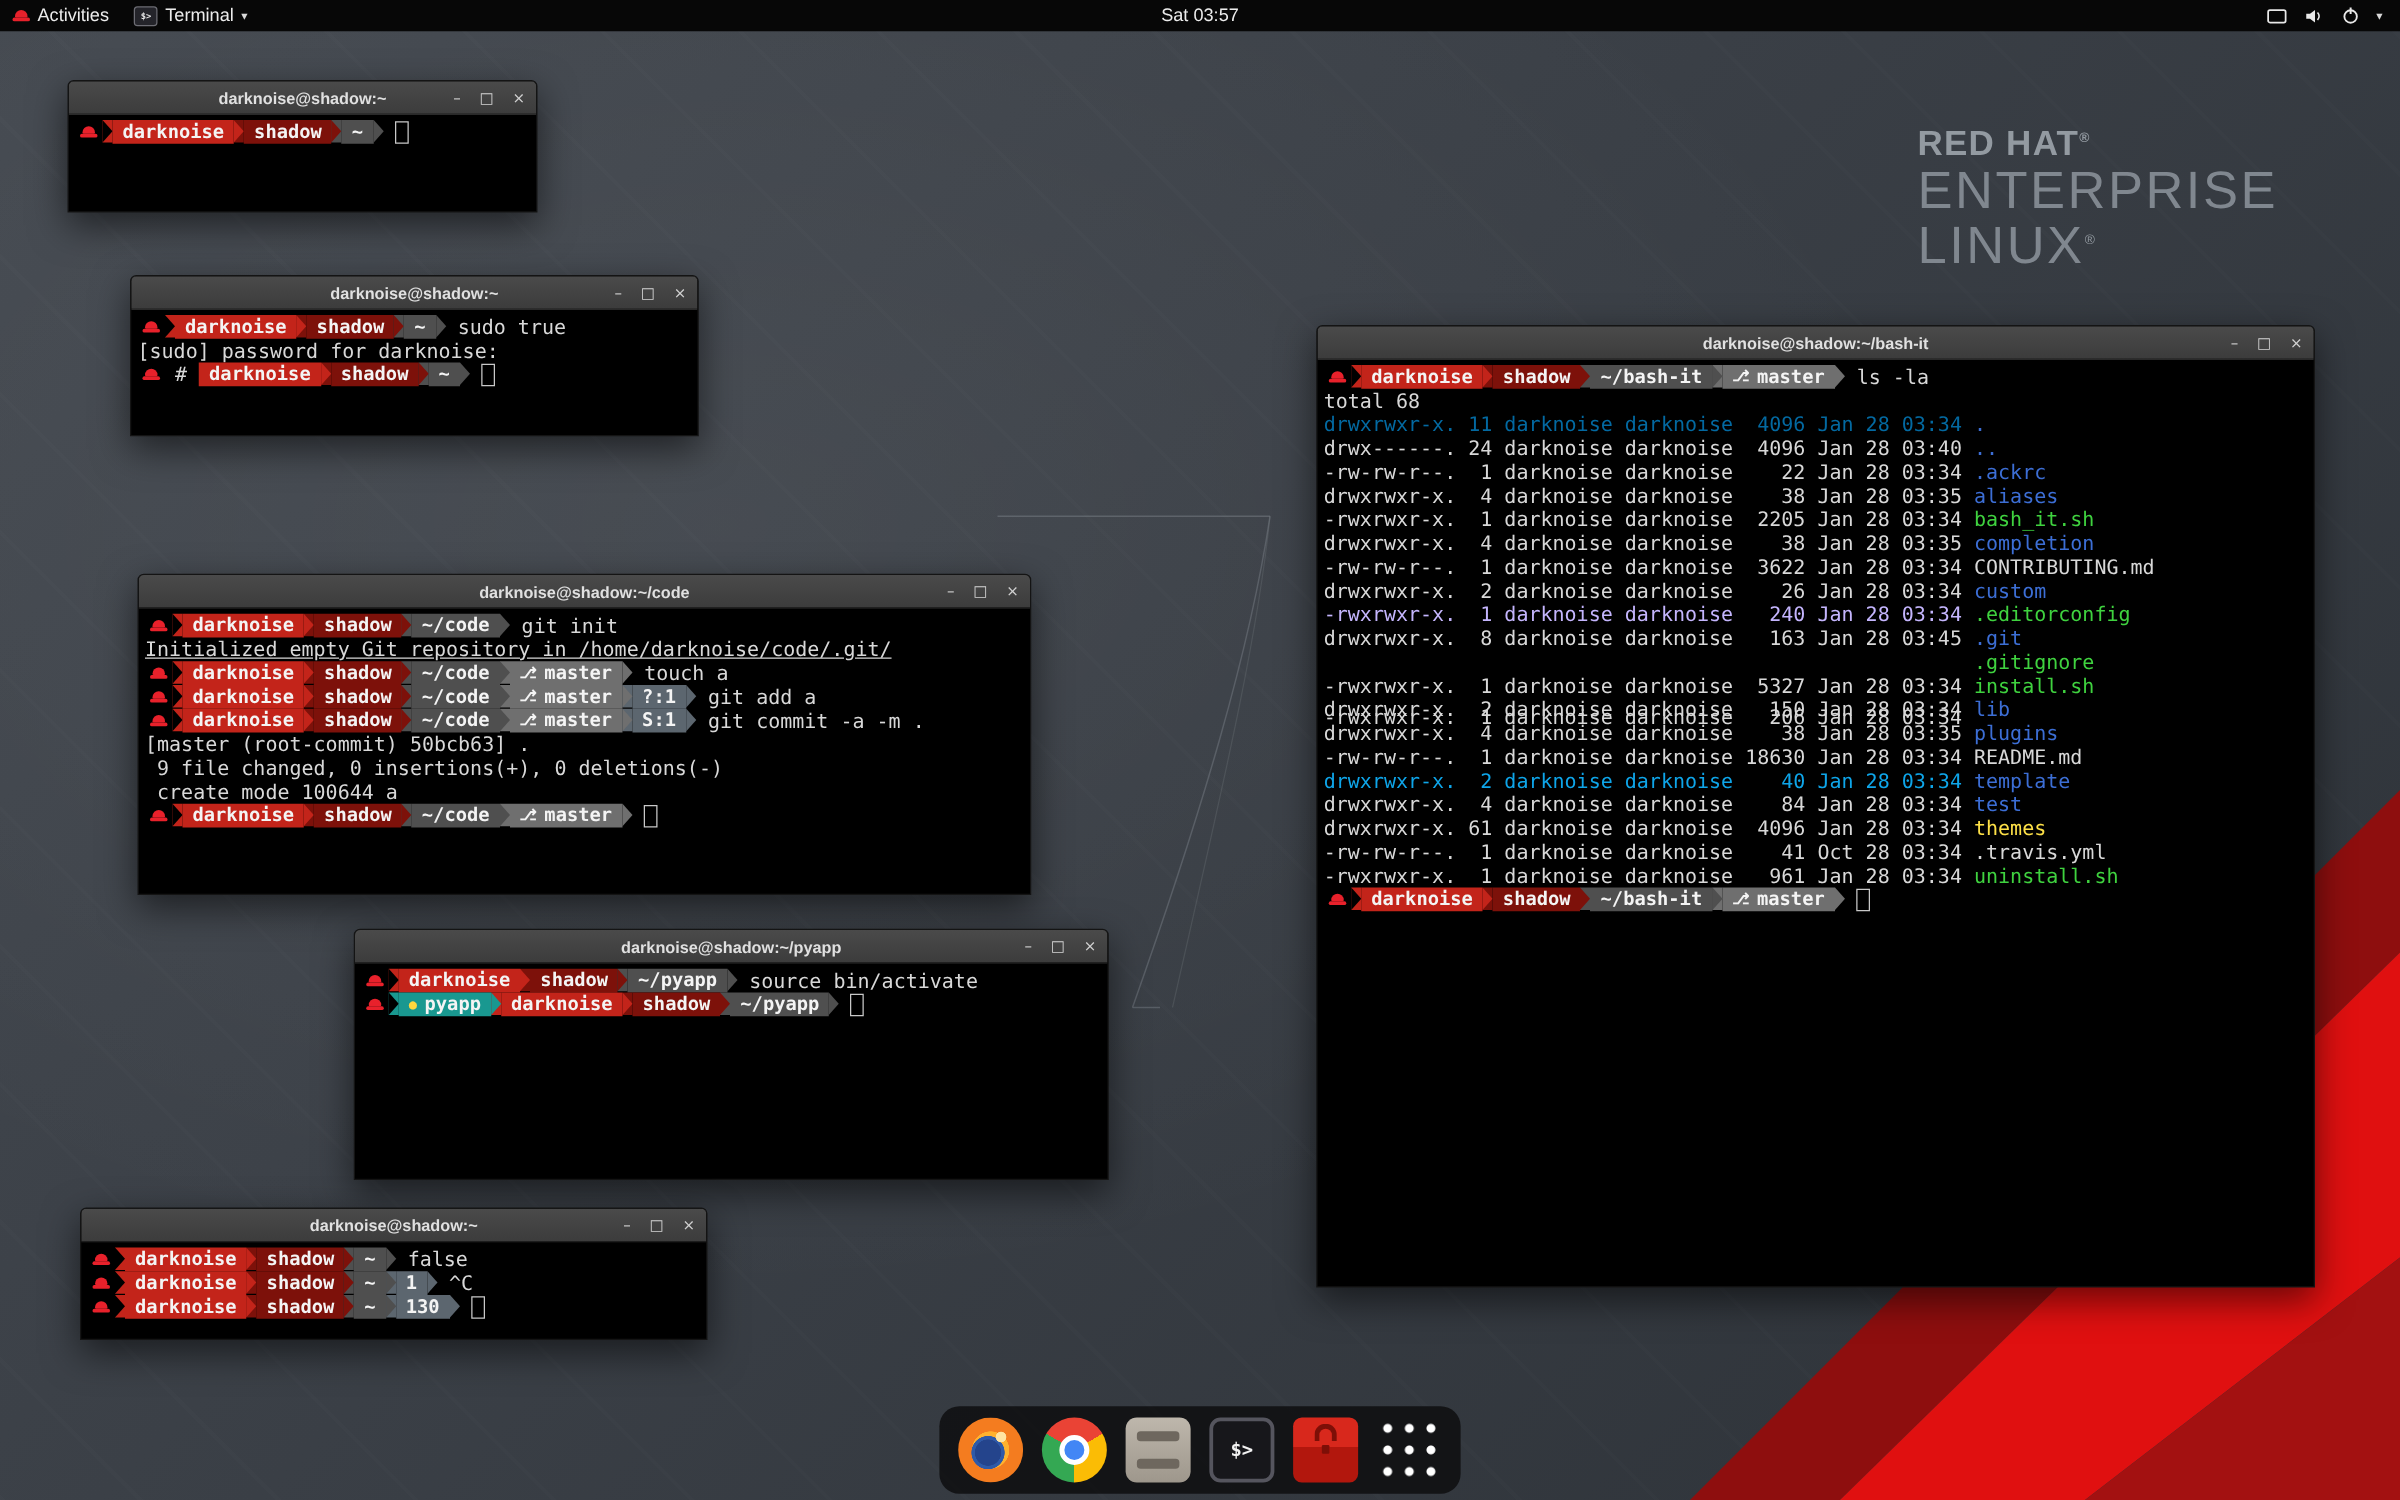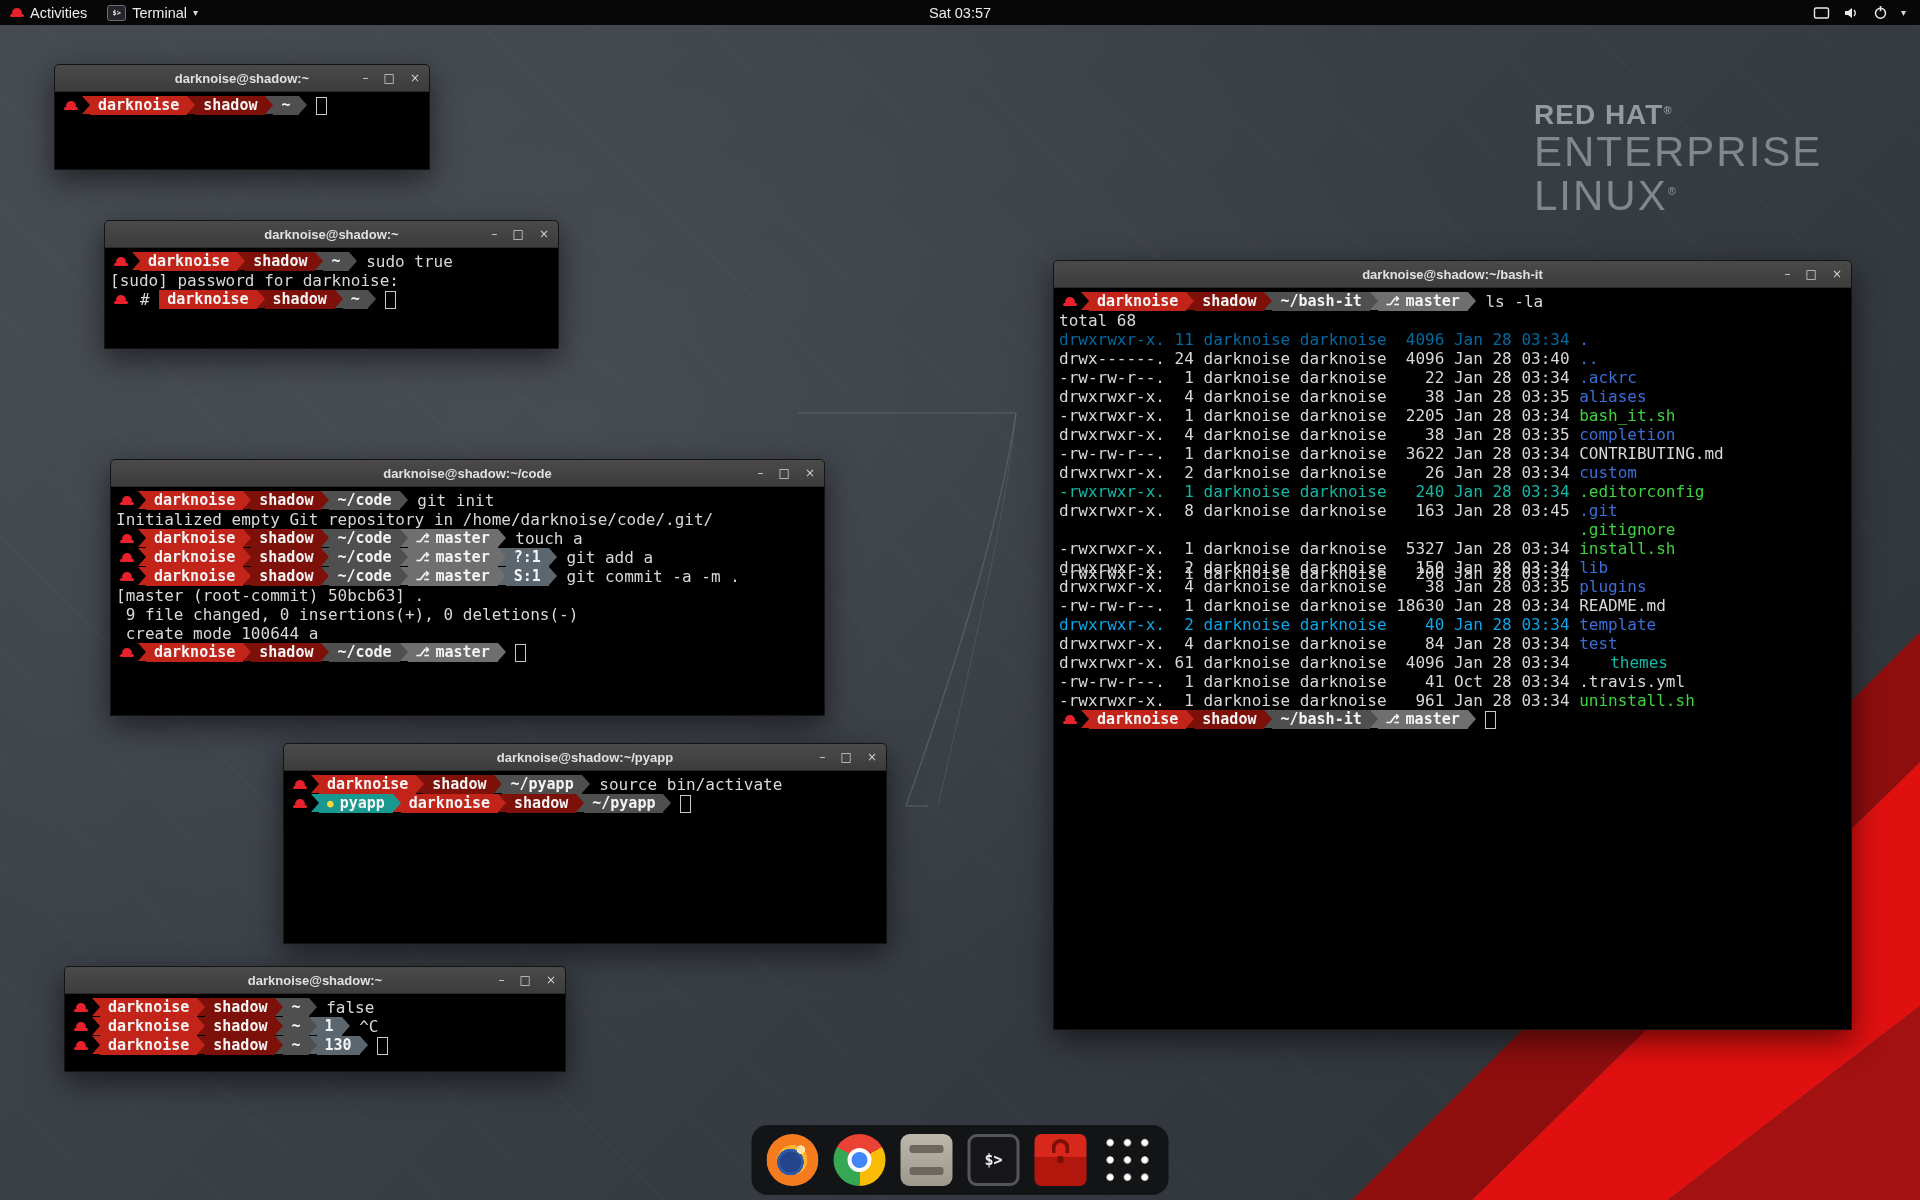--- a/index.html
+++ b/index.html
@@ -162,21 +162,21 @@
         <div class="titlebar" data-name="window-titlebar">
           <span class="tb-title" data-name="window-title">darknoise@shadow:~/code</span>
           <span class="tb-btns" data-name="window-controls">
             <span class="tb-btn" data-name="minimize-button">–</span>
             <span class="tb-btn" data-name="maximize-button">□</span>
             <span class="tb-btn" data-name="close-button">×</span>
           </span>
         </div>
         <div class="term-body" data-name="terminal-screen" style="height: 228px;">
           <div class="line" data-name="terminal-line"><span class="ps hat" data-name="prompt-segment-hat" style="background: rgb(0, 0, 0);"><i class="fedora" data-name="redhat-icon"></i></span><span class="ar" data-name="powerline-arrow" style="border-left-color: rgb(0, 0, 0); background: rgb(195, 36, 26);"></span><span class="ps" data-name="prompt-segment-user" style="background: rgb(195, 36, 26);"><span>darknoise</span></span><span class="ar" data-name="powerline-arrow" style="border-left-color: rgb(195, 36, 26); background: rgb(125, 17, 10);"></span><span class="ps" data-name="prompt-segment-host" style="background: rgb(125, 17, 10);"><span>shadow</span></span><span class="ar" data-name="powerline-arrow" style="border-left-color: rgb(125, 17, 10); background: rgb(79, 79, 79);"></span><span class="ps" data-name="prompt-segment-path" style="background: rgb(79, 79, 79);"><span>~/code</span></span><span class="ar" data-name="powerline-arrow" style="border-left-color: rgb(79, 79, 79); background: transparent;"></span><span class="tspan" data-name="terminal-text" style="color: rgb(216, 216, 216);"> git init</span></div>
-          <div class="line" data-name="terminal-line"><span class="tspan" data-name="terminal-text" style="color: rgb(216, 216, 216);">Initialized empty Git repository in /home/darknoise/code/.git/</span></div>
+          <div class="line" data-name="terminal-line"><span class="tspan" data-name="terminal-text" style="color: rgb(216, 216, 216); text-decoration: underline;">Initialized empty Git repository in /home/darknoise/code/.git/</span></div>
           <div class="line" data-name="terminal-line"><span class="ps hat" data-name="prompt-segment-hat" style="background: rgb(0, 0, 0);"><i class="fedora" data-name="redhat-icon"></i></span><span class="ar" data-name="powerline-arrow" style="border-left-color: rgb(0, 0, 0); background: rgb(195, 36, 26);"></span><span class="ps" data-name="prompt-segment-user" style="background: rgb(195, 36, 26);"><span>darknoise</span></span><span class="ar" data-name="powerline-arrow" style="border-left-color: rgb(195, 36, 26); background: rgb(125, 17, 10);"></span><span class="ps" data-name="prompt-segment-host" style="background: rgb(125, 17, 10);"><span>shadow</span></span><span class="ar" data-name="powerline-arrow" style="border-left-color: rgb(125, 17, 10); background: rgb(79, 79, 79);"></span><span class="ps" data-name="prompt-segment-path" style="background: rgb(79, 79, 79);"><span>~/code</span></span><span class="ar" data-name="powerline-arrow" style="border-left-color: rgb(79, 79, 79); background: rgb(111, 111, 111);"></span><span class="ps" data-name="prompt-segment-git" style="background: rgb(111, 111, 111);"><span class="seg-icon" data-name="branch-icon">⎇</span><span>master</span></span><span class="ar" data-name="powerline-arrow" style="border-left-color: rgb(111, 111, 111); background: transparent;"></span><span class="tspan" data-name="terminal-text" style="color: rgb(216, 216, 216);"> touch a</span></div>
           <div class="line" data-name="terminal-line"><span class="ps hat" data-name="prompt-segment-hat" style="background: rgb(0, 0, 0);"><i class="fedora" data-name="redhat-icon"></i></span><span class="ar" data-name="powerline-arrow" style="border-left-color: rgb(0, 0, 0); background: rgb(195, 36, 26);"></span><span class="ps" data-name="prompt-segment-user" style="background: rgb(195, 36, 26);"><span>darknoise</span></span><span class="ar" data-name="powerline-arrow" style="border-left-color: rgb(195, 36, 26); background: rgb(125, 17, 10);"></span><span class="ps" data-name="prompt-segment-host" style="background: rgb(125, 17, 10);"><span>shadow</span></span><span class="ar" data-name="powerline-arrow" style="border-left-color: rgb(125, 17, 10); background: rgb(79, 79, 79);"></span><span class="ps" data-name="prompt-segment-path" style="background: rgb(79, 79, 79);"><span>~/code</span></span><span class="ar" data-name="powerline-arrow" style="border-left-color: rgb(79, 79, 79); background: rgb(111, 111, 111);"></span><span class="ps" data-name="prompt-segment-git" style="background: rgb(111, 111, 111);"><span class="seg-icon" data-name="branch-icon">⎇</span><span>master</span></span><span class="ar" data-name="powerline-arrow" style="border-left-color: rgb(111, 111, 111); background: rgb(92, 102, 111);"></span><span class="ps" data-name="prompt-segment-status" style="background: rgb(92, 102, 111);"><span>?:1</span></span><span class="ar" data-name="powerline-arrow" style="border-left-color: rgb(92, 102, 111); background: transparent;"></span><span class="tspan" data-name="terminal-text" style="color: rgb(216, 216, 216);"> git add a</span></div>
           <div class="line" data-name="terminal-line"><span class="ps hat" data-name="prompt-segment-hat" style="background: rgb(0, 0, 0);"><i class="fedora" data-name="redhat-icon"></i></span><span class="ar" data-name="powerline-arrow" style="border-left-color: rgb(0, 0, 0); background: rgb(195, 36, 26);"></span><span class="ps" data-name="prompt-segment-user" style="background: rgb(195, 36, 26);"><span>darknoise</span></span><span class="ar" data-name="powerline-arrow" style="border-left-color: rgb(195, 36, 26); background: rgb(125, 17, 10);"></span><span class="ps" data-name="prompt-segment-host" style="background: rgb(125, 17, 10);"><span>shadow</span></span><span class="ar" data-name="powerline-arrow" style="border-left-color: rgb(125, 17, 10); background: rgb(79, 79, 79);"></span><span class="ps" data-name="prompt-segment-path" style="background: rgb(79, 79, 79);"><span>~/code</span></span><span class="ar" data-name="powerline-arrow" style="border-left-color: rgb(79, 79, 79); background: rgb(111, 111, 111);"></span><span class="ps" data-name="prompt-segment-git" style="background: rgb(111, 111, 111);"><span class="seg-icon" data-name="branch-icon">⎇</span><span>master</span></span><span class="ar" data-name="powerline-arrow" style="border-left-color: rgb(111, 111, 111); background: rgb(92, 102, 111);"></span><span class="ps" data-name="prompt-segment-status" style="background: rgb(92, 102, 111);"><span>S:1</span></span><span class="ar" data-name="powerline-arrow" style="border-left-color: rgb(92, 102, 111); background: transparent;"></span><span class="tspan" data-name="terminal-text" style="color: rgb(216, 216, 216);"> git commit -a -m .</span></div>
           <div class="line" data-name="terminal-line"><span class="tspan" data-name="terminal-text" style="color: rgb(216, 216, 216);">[master (root-commit) 50bcb63] .</span></div>
           <div class="line" data-name="terminal-line"><span class="tspan" data-name="terminal-text" style="color: rgb(216, 216, 216);"> 9 file changed, 0 insertions(+), 0 deletions(-)</span></div>
           <div class="line" data-name="terminal-line"><span class="tspan" data-name="terminal-text" style="color: rgb(216, 216, 216);"> create mode 100644 a</span></div>
           <div class="line" data-name="terminal-line"><span class="ps hat" data-name="prompt-segment-hat" style="background: rgb(0, 0, 0);"><i class="fedora" data-name="redhat-icon"></i></span><span class="ar" data-name="powerline-arrow" style="border-left-color: rgb(0, 0, 0); background: rgb(195, 36, 26);"></span><span class="ps" data-name="prompt-segment-user" style="background: rgb(195, 36, 26);"><span>darknoise</span></span><span class="ar" data-name="powerline-arrow" style="border-left-color: rgb(195, 36, 26); background: rgb(125, 17, 10);"></span><span class="ps" data-name="prompt-segment-host" style="background: rgb(125, 17, 10);"><span>shadow</span></span><span class="ar" data-name="powerline-arrow" style="border-left-color: rgb(125, 17, 10); background: rgb(79, 79, 79);"></span><span class="ps" data-name="prompt-segment-path" style="background: rgb(79, 79, 79);"><span>~/code</span></span><span class="ar" data-name="powerline-arrow" style="border-left-color: rgb(79, 79, 79); background: rgb(111, 111, 111);"></span><span class="ps" data-name="prompt-segment-git" style="background: rgb(111, 111, 111);"><span class="seg-icon" data-name="branch-icon">⎇</span><span>master</span></span><span class="ar" data-name="powerline-arrow" style="border-left-color: rgb(111, 111, 111); background: transparent;"></span><span class="cursor" data-name="text-cursor"></span></div>
         </div>
       </div>
       <div class="term-window" data-name="terminal-window" style="left: 283px; top: 743px; width: 602px; height: 199px; z-index: 2;">
@@ -221,30 +221,30 @@
           <div class="line" data-name="terminal-line"><span class="ps hat" data-name="prompt-segment-hat" style="background: rgb(0, 0, 0);"><i class="fedora" data-name="redhat-icon"></i></span><span class="ar" data-name="powerline-arrow" style="border-left-color: rgb(0, 0, 0); background: rgb(195, 36, 26);"></span><span class="ps" data-name="prompt-segment-user" style="background: rgb(195, 36, 26);"><span>darknoise</span></span><span class="ar" data-name="powerline-arrow" style="border-left-color: rgb(195, 36, 26); background: rgb(125, 17, 10);"></span><span class="ps" data-name="prompt-segment-host" style="background: rgb(125, 17, 10);"><span>shadow</span></span><span class="ar" data-name="powerline-arrow" style="border-left-color: rgb(125, 17, 10); background: rgb(79, 79, 79);"></span><span class="ps" data-name="prompt-segment-path" style="background: rgb(79, 79, 79);"><span>~/bash-it</span></span><span class="ar" data-name="powerline-arrow" style="border-left-color: rgb(79, 79, 79); background: rgb(111, 111, 111);"></span><span class="ps" data-name="prompt-segment-git" style="background: rgb(111, 111, 111);"><span class="seg-icon" data-name="branch-icon">⎇</span><span>master</span></span><span class="ar" data-name="powerline-arrow" style="border-left-color: rgb(111, 111, 111); background: transparent;"></span><span class="tspan" data-name="terminal-text" style="color: rgb(216, 216, 216);"> ls -la</span></div>
           <div class="line" data-name="terminal-line"><span class="tspan" data-name="terminal-text" style="color: rgb(216, 216, 216);">total 68</span></div>
           <div class="line" data-name="terminal-line"><span class="tspan" data-name="terminal-text" style="color: #0369a1;">drwxrwxr-x. 11 darknoise darknoise  4096 Jan 28 03:34 </span><span class="tspan" data-name="terminal-text" style="color: rgb(60, 110, 213);">.</span></div>
           <div class="line" data-name="terminal-line"><span class="tspan" data-name="terminal-text" style="color: rgb(216, 216, 216);">drwx------. 24 darknoise darknoise  4096 Jan 28 03:40 </span><span class="tspan" data-name="terminal-text" style="color: rgb(60, 110, 213);">..</span></div>
           <div class="line" data-name="terminal-line"><span class="tspan" data-name="terminal-text" style="color: rgb(216, 216, 216);">-rw-rw-r--.  1 darknoise darknoise    22 Jan 28 03:34 </span><span class="tspan" data-name="terminal-text" style="color: rgb(60, 110, 213);">.ackrc</span></div>
           <div class="line" data-name="terminal-line"><span class="tspan" data-name="terminal-text" style="color: rgb(216, 216, 216);">drwxrwxr-x.  4 darknoise darknoise    38 Jan 28 03:35 </span><span class="tspan" data-name="terminal-text" style="color: rgb(60, 110, 213);">aliases</span></div>
           <div class="line" data-name="terminal-line"><span class="tspan" data-name="terminal-text" style="color: rgb(216, 216, 216);">-rwxrwxr-x.  1 darknoise darknoise  2205 Jan 28 03:34 </span><span class="tspan" data-name="terminal-text" style="color: rgb(63, 210, 63);">bash_it.sh</span></div>
           <div class="line" data-name="terminal-line"><span class="tspan" data-name="terminal-text" style="color: rgb(216, 216, 216);">drwxrwxr-x.  4 darknoise darknoise    38 Jan 28 03:35 </span><span class="tspan" data-name="terminal-text" style="color: rgb(60, 110, 213);">completion</span></div>
           <div class="line" data-name="terminal-line"><span class="tspan" data-name="terminal-text" style="color: rgb(216, 216, 216);">-rw-rw-r--.  1 darknoise darknoise  3622 Jan 28 03:34 </span><span class="tspan" data-name="terminal-text" style="color: rgb(216, 216, 216);">CONTRIBUTING.md</span></div>
           <div class="line" data-name="terminal-line"><span class="tspan" data-name="terminal-text" style="color: rgb(216, 216, 216);">drwxrwxr-x.  2 darknoise darknoise    26 Jan 28 03:34 </span><span class="tspan" data-name="terminal-text" style="color: rgb(60, 110, 213);">custom</span></div>
-          <div class="line" data-name="terminal-line"><span class="tspan" data-name="terminal-text" style="color: #14b8a6;">-rwxrwxr-x.  1 darknoise darknoise   240 Jan 28 03:34 </span><span class="tspan" data-name="terminal-text" style="color: rgb(63, 210, 63);">.editorconfig</span></div>
+          <div class="line" data-name="terminal-line"><span class="tspan" data-name="terminal-text" style="color: #c4b5fd;">-rwxrwxr-x.  1 darknoise darknoise   240 Jan 28 03:34 </span><span class="tspan" data-name="terminal-text" style="color: rgb(63, 210, 63);">.editorconfig</span></div>
           <div class="line" data-name="terminal-line"><span class="tspan" data-name="terminal-text" style="color: rgb(216, 216, 216);">drwxrwxr-x.  8 darknoise darknoise   163 Jan 28 03:45 </span><span class="tspan" data-name="terminal-text" style="color: rgb(60, 110, 213);">.git</span></div>
           <div class="line" data-name="terminal-line"><span class="tspan" data-name="terminal-text" style="color: rgb(216, 216, 216); margin-top: 44px;">-rwxrwxr-x.  1 darknoise darknoise   206 Jan 28 03:34 </span><span class="tspan" data-name="terminal-text" style="color: rgb(63, 210, 63);">.gitignore</span></div>
           <div class="line" data-name="terminal-line"><span class="tspan" data-name="terminal-text" style="color: rgb(216, 216, 216);">-rwxrwxr-x.  1 darknoise darknoise  5327 Jan 28 03:34 </span><span class="tspan" data-name="terminal-text" style="color: rgb(63, 210, 63);">install.sh</span></div>
           <div class="line" data-name="terminal-line"><span class="tspan" data-name="terminal-text" style="color: rgb(216, 216, 216);">drwxrwxr-x.  2 darknoise darknoise   150 Jan 28 03:34 </span><span class="tspan" data-name="terminal-text" style="color: rgb(60, 110, 213);">lib</span></div>
           <div class="line" data-name="terminal-line"><span class="tspan" data-name="terminal-text" style="color: rgb(216, 216, 216);">drwxrwxr-x.  4 darknoise darknoise    38 Jan 28 03:35 </span><span class="tspan" data-name="terminal-text" style="color: rgb(60, 110, 213);">plugins</span></div>
           <div class="line" data-name="terminal-line"><span class="tspan" data-name="terminal-text" style="color: rgb(216, 216, 216);">-rw-rw-r--.  1 darknoise darknoise 18630 Jan 28 03:34 </span><span class="tspan" data-name="terminal-text" style="color: rgb(216, 216, 216);">README.md</span></div>
           <div class="line" data-name="terminal-line"><span class="tspan" data-name="terminal-text" style="color: #0ea5e9;">drwxrwxr-x.  2 darknoise darknoise    40 Jan 28 03:34 </span><span class="tspan" data-name="terminal-text" style="color: rgb(60, 110, 213);">template</span></div>
           <div class="line" data-name="terminal-line"><span class="tspan" data-name="terminal-text" style="color: rgb(216, 216, 216);">drwxrwxr-x.  4 darknoise darknoise    84 Jan 28 03:34 </span><span class="tspan" data-name="terminal-text" style="color: rgb(60, 110, 213);">test</span></div>
-          <div class="line" data-name="terminal-line"><span class="tspan" data-name="terminal-text" style="color: rgb(216, 216, 216);">drwxrwxr-x. 61 darknoise darknoise  4096 Jan 28 03:34 </span><span class="tspan" data-name="terminal-text" style="color: #14b8a6; margin-left: 31px;">themes</span></div>
+          <div class="line" data-name="terminal-line"><span class="tspan" data-name="terminal-text" style="color: rgb(216, 216, 216);">drwxrwxr-x. 61 darknoise darknoise  4096 Jan 28 03:34 </span><span class="tspan" data-name="terminal-text" style="color: #fde047;">themes</span></div>
           <div class="line" data-name="terminal-line"><span class="tspan" data-name="terminal-text" style="color: rgb(216, 216, 216);">-rw-rw-r--.  1 darknoise darknoise    41 Oct 28 03:34 </span><span class="tspan" data-name="terminal-text" style="color: rgb(216, 216, 216);">.travis.yml</span></div>
           <div class="line" data-name="terminal-line"><span class="tspan" data-name="terminal-text" style="color: rgb(216, 216, 216);">-rwxrwxr-x.  1 darknoise darknoise   961 Jan 28 03:34 </span><span class="tspan" data-name="terminal-text" style="color: rgb(63, 210, 63);">uninstall.sh</span></div>
           <div class="line" data-name="terminal-line"><span class="ps hat" data-name="prompt-segment-hat" style="background: rgb(0, 0, 0);"><i class="fedora" data-name="redhat-icon"></i></span><span class="ar" data-name="powerline-arrow" style="border-left-color: rgb(0, 0, 0); background: rgb(195, 36, 26);"></span><span class="ps" data-name="prompt-segment-user" style="background: rgb(195, 36, 26);"><span>darknoise</span></span><span class="ar" data-name="powerline-arrow" style="border-left-color: rgb(195, 36, 26); background: rgb(125, 17, 10);"></span><span class="ps" data-name="prompt-segment-host" style="background: rgb(125, 17, 10);"><span>shadow</span></span><span class="ar" data-name="powerline-arrow" style="border-left-color: rgb(125, 17, 10); background: rgb(79, 79, 79);"></span><span class="ps" data-name="prompt-segment-path" style="background: rgb(79, 79, 79);"><span>~/bash-it</span></span><span class="ar" data-name="powerline-arrow" style="border-left-color: rgb(79, 79, 79); background: rgb(111, 111, 111);"></span><span class="ps" data-name="prompt-segment-git" style="background: rgb(111, 111, 111);"><span class="seg-icon" data-name="branch-icon">⎇</span><span>master</span></span><span class="ar" data-name="powerline-arrow" style="border-left-color: rgb(111, 111, 111); background: transparent;"></span><span class="cursor" data-name="text-cursor"></span></div>
         </div>
       </div>
     </div>
 
   <div class="dock" id="dock" data-name="dock">
       <div class="dock-item" data-name="dock-item-firefox" title="Firefox">
         <div class="dock-ic ic-firefox" data-name="firefox-icon"></div>

